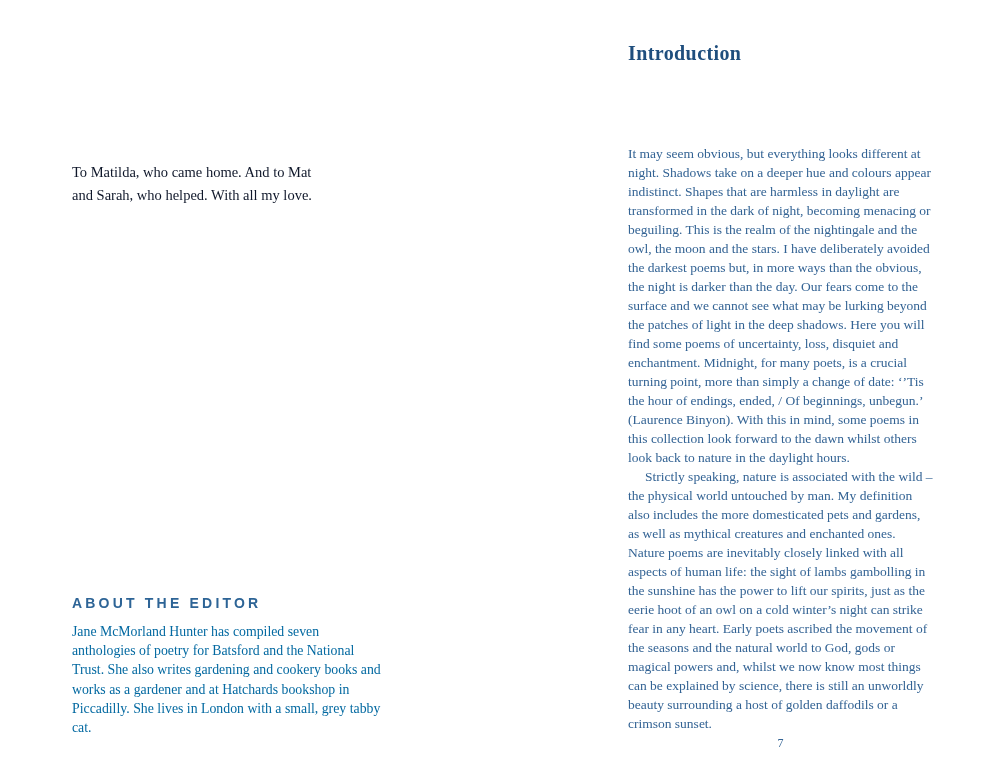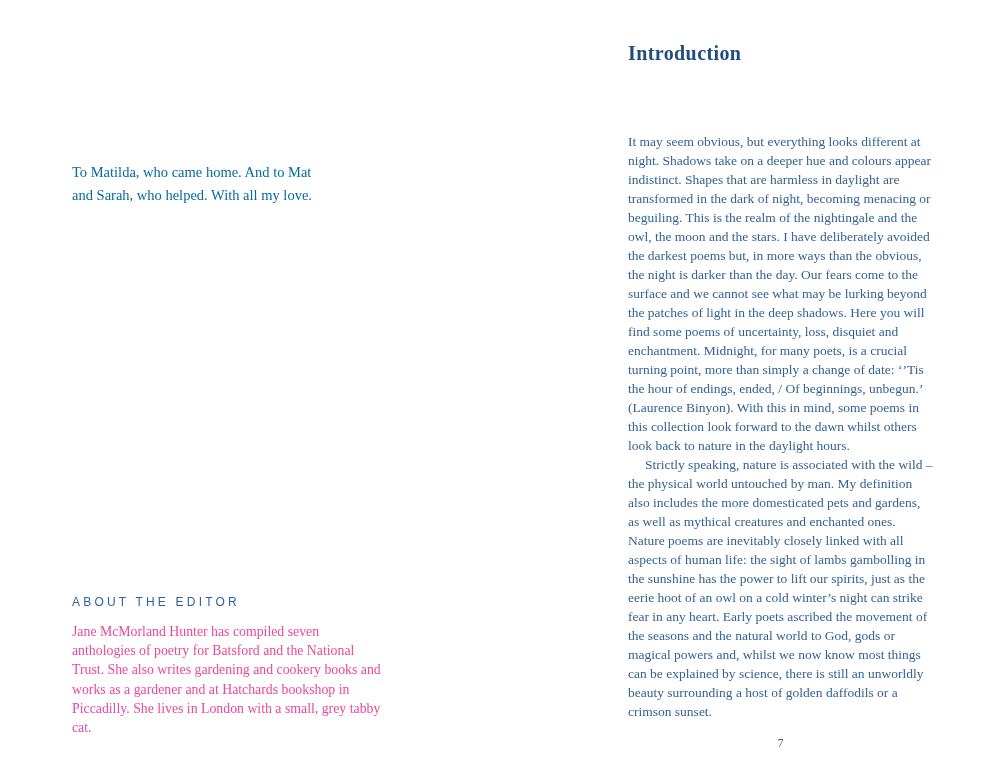--- a/index.html
+++ b/index.html
@@ -22,41 +22,41 @@
     width: 312px;
     height: 770px;
   }
   .dedication {
     position: absolute;
     top: 161px;
     left: 0;
     width: 312px;
     font-size: 14.5px;
     line-height: 23px;
-    color: #0369a1;
+    color: #0f172a;
     white-space: pre-line;
   }
   .about-heading {
     position: absolute;
     top: 595px;
     left: 0;
     font-family: "Liberation Sans", sans-serif;
-    font-weight: normal;
-    font-size: 12px;
+    font-weight: bold;
+    font-size: 14px;
     letter-spacing: 3.2px;
     color: #2d6496;
   }
   .about-body {
     position: absolute;
     top: 622px;
     left: 0;
     width: 312px;
     font-size: 13.8px;
     line-height: 19.2px;
-    color: #ec4899;
+    color: #0369a1;
   }
 
   
   .right-page {
     position: absolute;
     left: 628px;
     top: 0;
     width: 305px;
     height: 660px;
   }
@@ -64,21 +64,21 @@
     position: absolute;
     top: 42px;
     left: 0;
     font-size: 20px;
     font-weight: 600;
     letter-spacing: 0.4px;
     color: #1f4e7d;
   }
   .intro-body {
     position: absolute;
-    top: 132px;
+    top: 144px;
     left: 0;
     width: 305px;
     font-size: 13.5px;
     line-height: 19px;
     color: #336394;
     text-align: left;
   }
   .intro-body p + p { text-indent: 17px; }
 
   .page-number {

